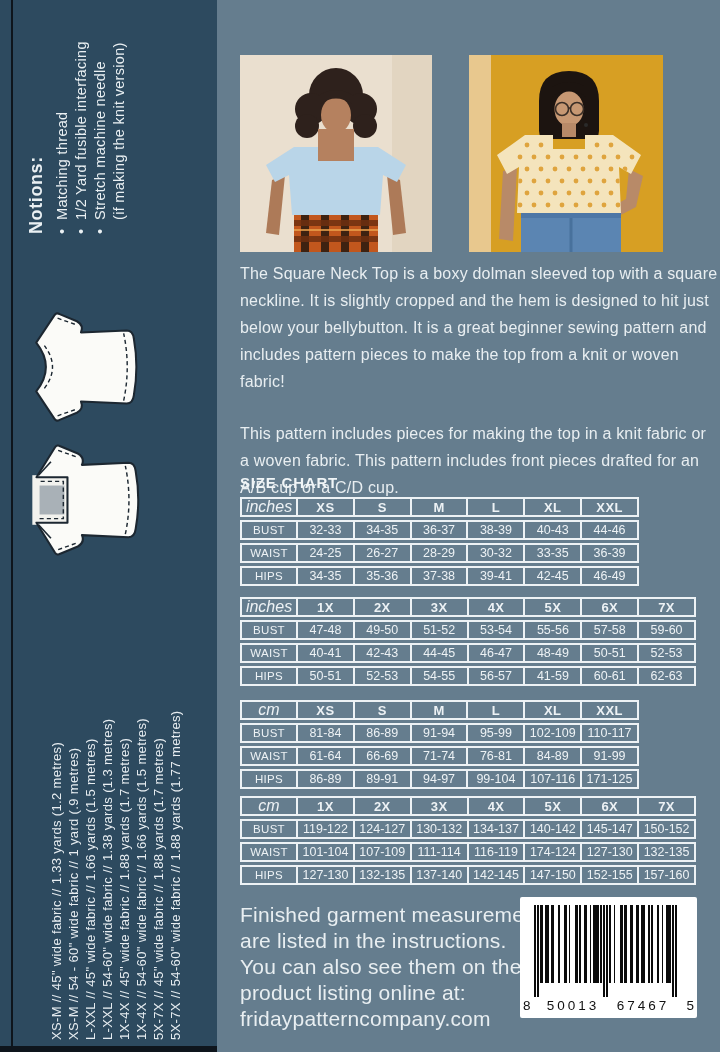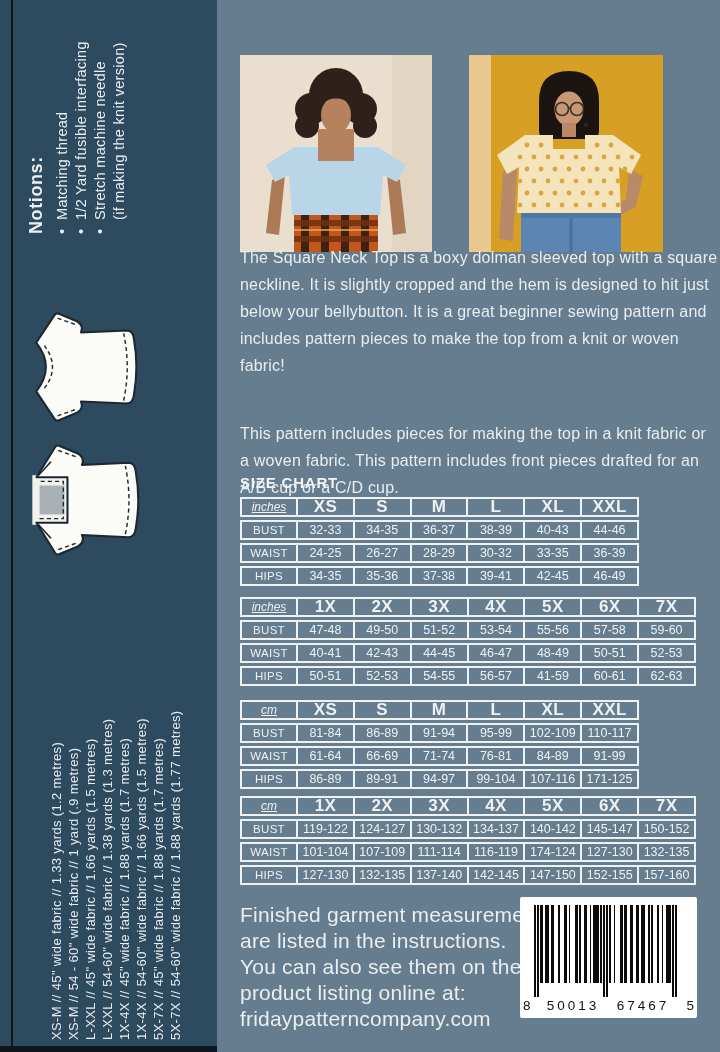--- a/index.html
+++ b/index.html
@@ -25,34 +25,34 @@
   .flat path.body{fill:#fbfbf8;stroke:#1c2731;stroke-width:2;stroke-linejoin:round;}
   .flat .dash{fill:none;stroke:#1c2731;stroke-width:1.4;stroke-dasharray:4 3;}
   .flat .solid{fill:none;stroke:#1c2731;stroke-width:1.6;}
   
   .photo{position:absolute;top:55px;display:block;}
   .photo1{left:240px;}
   .photo2{left:469px;}
   
   .desc{position:absolute;left:240px;color:#e8eef1;}
   .desc-line{font-size:16px;line-height:27px;letter-spacing:.2px;white-space:nowrap;}
-  .desc-p1{top:244px;}
+  .desc-p1{top:260px;}
   .desc-p2{top:420px;}
   
   .sc-title{position:absolute;left:240px;top:474px;color:#f0f5f7;font-size:15px;
             font-weight:bold;letter-spacing:.8px;}
   .size-table{position:absolute;left:240px;}
   .w6{width:399px;} .w7{width:456px;}
   .t1{top:497px;} .t2{top:597px;} .t3{top:700px;} .t4{top:796px;}
   .trow{display:flex;margin-bottom:3px;}
   .cell{box-sizing:border-box;border:2px solid #edf2f5;height:20px;display:flex;
         align-items:center;justify-content:center;color:#edf2f5;background:transparent;}
   .cell + .cell{margin-left:-2px;}
-  .c-unit{width:58px;font-style:italic;font-size:12px;text-decoration:underline;}
-  .c-size{flex:1;font-weight:bold;font-size:17px;letter-spacing:.4px;}
+  .c-unit{width:58px;font-style:italic;font-size:16px;}
+  .c-size{flex:1;font-weight:bold;font-size:13px;letter-spacing:.4px;}
   .c-label{width:58px;font-weight:normal;font-size:11.5px;letter-spacing:.3px;}
   .c-val{flex:1;font-size:12.5px;}
   
   .footer-text{position:absolute;left:240px;top:902px;color:#e8eef1;}
   .footer-line{font-size:21px;line-height:26px;letter-spacing:.2px;white-space:nowrap;}
   .barcode{position:absolute;left:520px;top:897px;width:177px;height:121px;background:#ffffff;
            border-radius:2px;}
   .bar{position:absolute;background:#0b0b0b;}
   .bc-digit{position:absolute;bottom:5px;color:#111;font-size:13.5px;font-family:"Liberation Sans",sans-serif;}
   .bc-lead{left:3px;} .bc-check{right:3px;}

